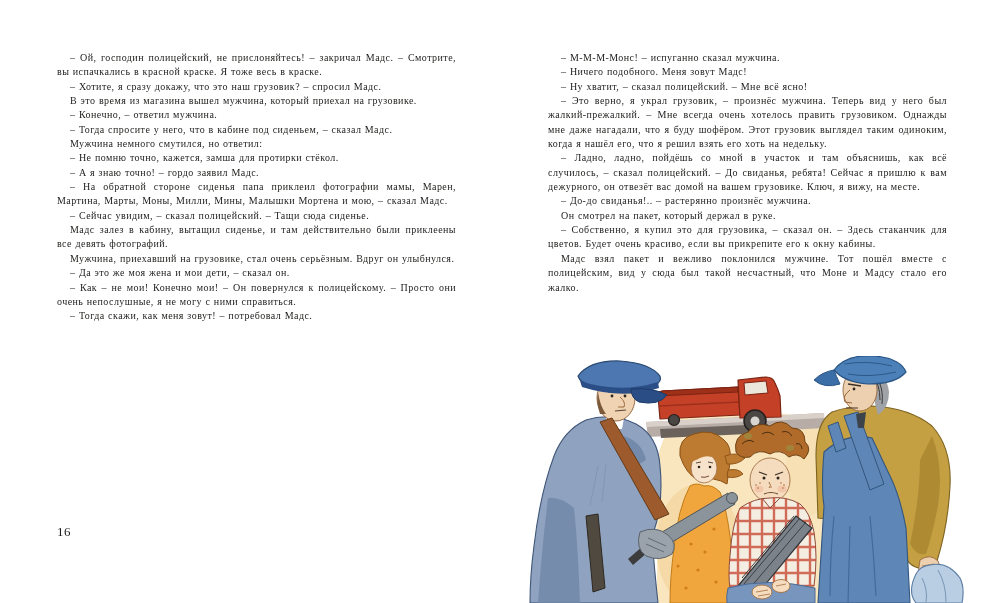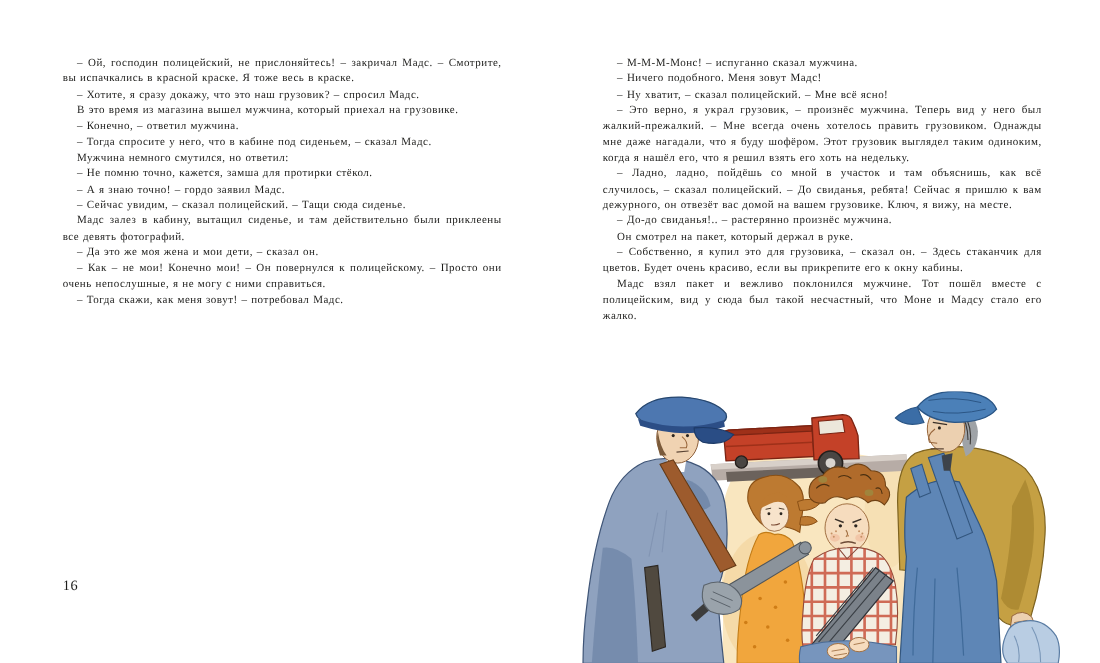--- a/index.html
+++ b/index.html
@@ -21,22 +21,24 @@
 
   <div class="page left">
     <p>– Ой, господин полицейский, не прислоняйтесь! – закричал Мадс. – Смотрите, вы испачкались в красной краске. Я тоже весь в краске.</p>
     <p>– Хотите, я сразу докажу, что это наш грузовик? – спросил Мадс.</p>
     <p>В это время из магазина вышел мужчина, который приехал на грузовике.</p>
     <p>– Конечно, – ответил мужчина.</p>
     <p>– Тогда спросите у него, что в кабине под сиденьем, – сказал Мадс.</p>
     <p>Мужчина немного смутился, но ответил:</p>
     <p>– Не помню точно, кажется, замша для протирки стёкол.</p>
     <p>– А я знаю точно! – гордо заявил Мадс.</p>
+    <p>– На обратной стороне сиденья папа приклеил фотографии мамы, Марен, Мартина, Марты, Моны, Милли, Мины, Малышки Мортена и мою, – сказал Мадс.</p>
     <p>– Сейчас увидим, – сказал полицейский. – Тащи сюда сиденье.</p>
     <p>Мадс залез в кабину, вытащил сиденье, и там действительно были приклеены все девять фотографий.</p>
+    <p>Мужчина, приехавший на грузовике, стал очень серьёзным. Вдруг он улыбнулся.</p>
     <p>– Да это же моя жена и мои дети, – сказал он.</p>
     <p>– Как – не мои! Конечно мои! – Он повернулся к полицейскому. – Просто они очень непослушные, я не могу с ними справиться.</p>
     <p>– Тогда скажи, как меня зовут! – потребовал Мадс.</p>
     <div class="pagenum">16</div>
   </div>
 
   <div class="page right">
     <p>– М-М-М-Монс! – испуганно сказал мужчина.</p>
     <p>– Ничего подобного. Меня зовут Мадс!</p>
     <p>– Ну хватит, – сказал полицейский. – Мне всё ясно!</p>

